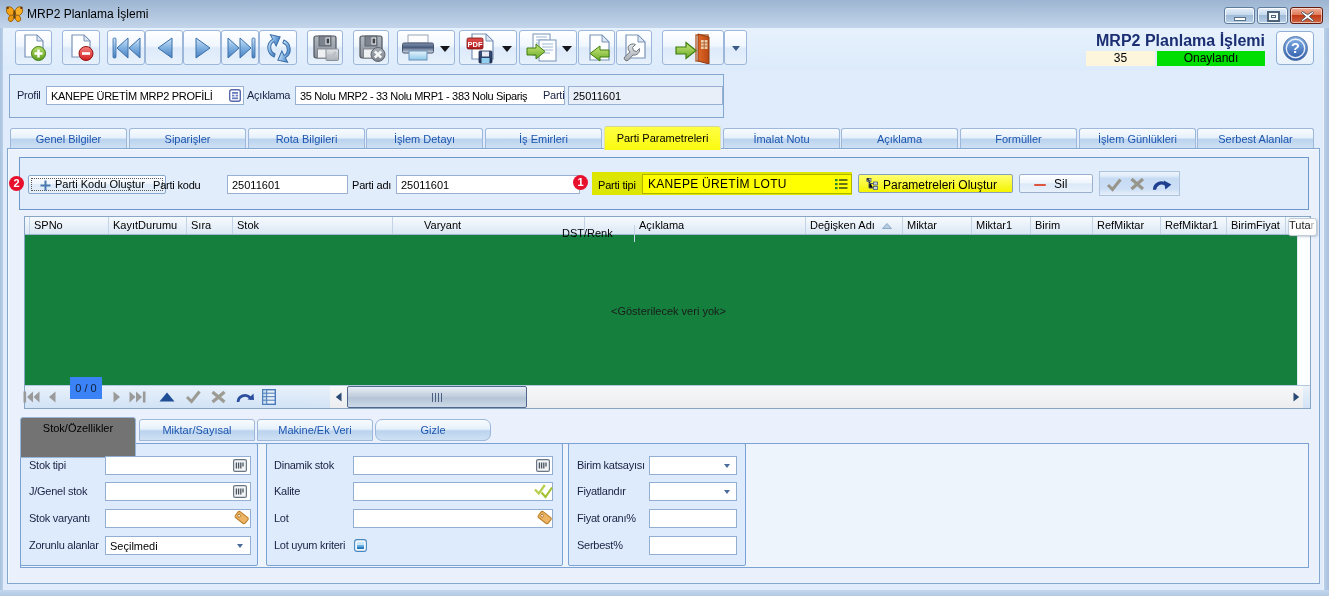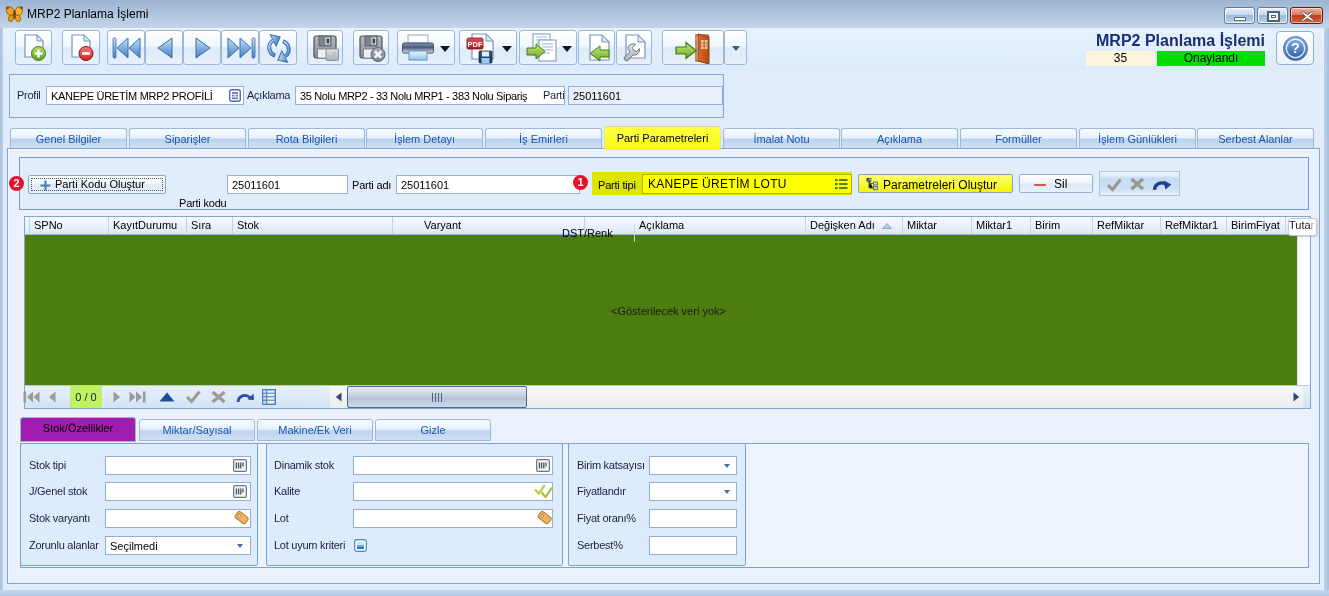--- a/index.html
+++ b/index.html
@@ -281,21 +281,21 @@
 
 <div class="abs" style="left:19px;top:157px;width:1290px;height:53px;background:#e2edfc;border:1px solid #6e97cd;z-index:2;"></div>
 <div class="abs" style="left:9px;top:176px;width:15px;height:15px;border-radius:50%;background:#e8112d;color:#fff;font-size:11px;font-weight:bold;text-align:center;line-height:15px;z-index:4;">2</div>
 <div class="abs" style="left:28px;top:175px;width:138px;height:19px;border:1px solid #89a9cc;border-radius:2px;background:linear-gradient(#fdfeff,#eef5fc 45%,#dce9f8 52%,#e8f1fb);z-index:3;">
 <div style="position:absolute;left:2px;top:2px;right:2px;bottom:2px;border:1px dotted #555;"></div>
 <svg style="position:absolute;left:11px;top:4px" width="11" height="11" viewBox="0 0 11 11">
       <path d="M5.5 0.5 v10 M0.5 5.5 h10" stroke="#4a7ab0" stroke-width="2"></path>
     </svg>
 <div style="position:absolute;left:26px;top:2px;font-size:11px;color:#000;">Parti Kodu Oluştur</div>
   </div>
-<div class="lblk" style="left:179px;top:179px;z-index:3;margin-top:18px;">Parti kodu</div>
+<div class="lblk" style="left:153px;top:179px;z-index:3;">Parti kodu</div>
 <div class="tbx" style="left:227px;top:175px;width:121px;height:19px;z-index:3;">25011601</div>
 <div class="lblk" style="left:352px;top:179px;z-index:3;">Parti adı</div>
 <div class="tbx" style="left:396px;top:175px;width:184px;height:19px;z-index:3;">25011601</div>
 <div class="abs" style="left:573px;top:175px;width:15px;height:15px;border-radius:50%;background:#e8112d;color:#fff;font-size:11px;font-weight:bold;text-align:center;line-height:15px;z-index:4;">1</div>
 <div class="abs" style="left:592px;top:172px;width:260px;height:23px;background:#dde600;z-index:3;"></div>
 <div class="lblk" style="left:598px;top:179px;z-index:4;">Parti tipi</div>
 <div class="abs" style="left:642px;top:174px;width:210px;height:20px;background:#ffff00;border:1px solid #b0b400;z-index:4;font-size:12px;color:#000;padding:2px 0 0 5px;letter-spacing:0.3px;">KANEPE ÜRETİM LOTU</div>
 <svg class="abs" style="left:835px;top:178px;z-index:5" width="13" height="12" viewBox="0 0 13 12">
     <path d="M4 2 h8.5 M4 6 h8.5 M4 10 h8.5" stroke="#3a4a1a" stroke-width="1.6"></path>
     <rect x="0" y="1" width="2.6" height="2.2" fill="#2a8a2a"></rect>
@@ -322,21 +322,21 @@
     </svg>
 <svg style="position:absolute;left:29px;top:5px" width="16" height="14" viewBox="0 0 16 14">
       <path d="M2.5 2 l11.5 10 M14 2 l-11.5 10" stroke="#98968a" stroke-width="3.1" fill="none"></path>
     </svg>
 <svg style="position:absolute;left:52px;top:5px" width="20" height="16" viewBox="0 0 20 16">
       <path d="M2.5 12.8 a7 7 0 0 1 11 -5.6" stroke="#1e3f8f" stroke-width="3.3" fill="none"></path>
       <path d="M11.8 3.4 L19.4 7.4 L13.4 12.6 Z" fill="#1e3f8f"></path>
     </svg>
 </div>
 
-<div class="abs" style="left:24px;top:216px;width:1287px;height:193px;border:1px solid #87a5c5;background:#4d7c0f;z-index:2;">
+<div class="abs" style="left:24px;top:216px;width:1287px;height:193px;border:1px solid #87a5c5;background:#15803d;z-index:2;">
  <div style="position:absolute;left:0;top:0;width:1285px;height:18px;background:linear-gradient(#f6fafe,#e9f1fa 50%,#dce8f4);border-bottom:1px solid #9fb8d2;">
 <div style="position:absolute;left:0px;top:0;width:5px;height:17px;border-right:1px solid #c2d4e6;font-size:11px;color:#000;padding:2px 0 0 4px;white-space:nowrap;overflow:hidden;"></div>
 <div style="position:absolute;left:5px;top:0;width:79px;height:17px;border-right:1px solid #c2d4e6;font-size:11px;color:#000;padding:2px 0 0 4px;white-space:nowrap;overflow:hidden;">SPNo</div>
 <div style="position:absolute;left:84px;top:0;width:78px;height:17px;border-right:1px solid #c2d4e6;font-size:11px;color:#000;padding:2px 0 0 4px;white-space:nowrap;overflow:hidden;">KayıtDurumu</div>
 <div style="position:absolute;left:162px;top:0;width:46px;height:17px;border-right:1px solid #c2d4e6;font-size:11px;color:#000;padding:2px 0 0 4px;white-space:nowrap;overflow:hidden;">Sıra</div>
 <div style="position:absolute;left:208px;top:0;width:160px;height:17px;border-right:1px solid #c2d4e6;font-size:11px;color:#000;padding:2px 0 0 4px;white-space:nowrap;overflow:hidden;">Stok</div>
 <div style="position:absolute;left:368px;top:0;width:165px;height:17px;border-right:1px solid #c2d4e6;font-size:11px;color:#000;padding:2px 0 0 4px;white-space:nowrap;overflow:hidden;margin-left:27px;">Varyant</div>
 <div style="position:absolute;left:533px;top:8px;width:77px;height:17px;border-right:1px solid #c2d4e6;font-size:11px;color:#000;padding:2px 0 0 4px;white-space:nowrap;overflow:hidden;">DST/Renk</div>
 <div style="position:absolute;left:610px;top:0;width:171px;height:17px;border-right:1px solid #c2d4e6;font-size:11px;color:#000;padding:2px 0 0 4px;white-space:nowrap;overflow:hidden;">Açıklama</div>
 <div style="position:absolute;left:781px;top:0;width:97px;height:17px;border-right:1px solid #c2d4e6;font-size:11px;color:#000;padding:2px 0 0 4px;white-space:nowrap;overflow:hidden;">Değişken Adı</div>
@@ -359,21 +359,21 @@
 <div class="abs" style="left:1289px;top:219px;font-size:11px;color:#222;z-index:6;">Tuta<span style="color:#aaa">r</span></div>
 
 <div class="abs" style="left:25px;top:386px;width:283px;height:22px;background:linear-gradient(#e8f1fb,#d2e3f6);z-index:3;"></div>
 <svg class="abs" style="left:23px;top:391px;z-index:4" width="17" height="12" viewBox="0 0 17 12">
     <rect x="0.5" y="0.5" width="2.6" height="11" fill="#9a9a9a"></rect>
     <path d="M10 0.5 L4 6 L10 11.5 Z M16.5 0.5 L10.5 6 L16.5 11.5 Z" fill="#9a9a9a"></path>
   </svg>
 <svg class="abs" style="left:48px;top:391px;z-index:4" width="8" height="12" viewBox="0 0 8 12">
     <path d="M7.5 0.5 L1 6 L7.5 11.5 Z" fill="#9a9a9a"></path>
   </svg>
-<div class="abs" style="left:70px;top:386px;width:32px;height:22px;background:#bef264;font-size:11px;color:#123;text-align:center;line-height:22px;z-index:4;">0 / 0</div>
+<div class="abs" style="left:70px;top:377px;width:32px;height:22px;background:#3b82f6;font-size:11px;color:#123;text-align:center;line-height:22px;z-index:4;">0 / 0</div>
 <svg class="abs" style="left:113px;top:391px;z-index:4" width="8" height="12" viewBox="0 0 8 12">
     <path d="M0.5 0.5 L7 6 L0.5 11.5 Z" fill="#9a9a9a"></path>
   </svg>
 <svg class="abs" style="left:129px;top:391px;z-index:4" width="17" height="12" viewBox="0 0 17 12">
     <path d="M0.5 0.5 L6.5 6 L0.5 11.5 Z M7 0.5 L13 6 L7 11.5 Z" fill="#9a9a9a"></path>
     <rect x="13.9" y="0.5" width="2.6" height="11" fill="#9a9a9a"></rect>
   </svg>
 <svg class="abs" style="left:159px;top:392px;z-index:4" width="16" height="10" viewBox="0 0 16 10">
     <path d="M8 0.5 L15.5 9.5 H0.5 Z" fill="#1e4e96"></path>
   </svg>
@@ -397,24 +397,24 @@
 <svg class="abs" style="left:335px;top:392px;z-index:4" width="7" height="10" viewBox="0 0 7 10">
     <path d="M6.5 0.5 L0.8 5 L6.5 9.5 Z" fill="#2a4a74"></path>
   </svg>
 <div class="abs" style="left:347px;top:386px;width:180px;height:22px;border:1px solid #51688e;border-radius:2px;background:linear-gradient(#e8edf4,#c2cfde 45%,#b4c4d6 55%,#cddae8);z-index:4;">
 <div style="position:absolute;left:84px;top:6px;width:1px;height:9px;background:#4a5f82;box-shadow:3px 0 0 #4a5f82,6px 0 0 #4a5f82,9px 0 0 #4a5f82;"></div>
   </div>
 <svg class="abs" style="left:1293px;top:392px;z-index:4" width="7" height="10" viewBox="0 0 7 10">
     <path d="M0.5 0.5 L6.2 5 L0.5 9.5 Z" fill="#2a4a74"></path>
   </svg>
 
-<div class="stab" style="left:20px;top:417px;height:25px;background:#a21caf;color:#000;z-index:3;border-color:#97b5d6;">Stok/Özellikler</div>
+<div class="stab" style="left:20px;top:417px;height:41px;background:#737373;color:#000;z-index:3;border-color:#97b5d6;">Stok/Özellikler</div>
 <div class="stab" style="left:139px;">Miktar/Sayısal</div>
 <div class="stab" style="left:257px;">Makine/Ek Veri</div>
-<div class="stab" style="left:375px;">Gizle</div>
+<div class="stab" style="left:375px;border-radius:7px;">Gizle</div>
 <div class="abs" style="left:20px;top:443px;width:1289px;height:125px;background:#eef4fc;border:1px solid #7aa2d4;z-index:2;"></div>
 
 <div class="grp" style="left:20px;width:238px;z-index:2;"></div>
 <div class="grp" style="left:266px;width:297px;z-index:2;"></div>
 <div class="grp" style="left:568px;width:178px;z-index:2;"></div>
 
 <div class="lblb" style="left:29px;top:459px;z-index:3;">Stok tipi</div>
 <div class="gtbx" style="left:105px;top:456px;width:146px;z-index:3;"></div>
 <div class="lblb" style="left:29px;top:485px;z-index:3;">J/Genel stok</div>
 <div class="gtbx" style="left:105px;top:482px;width:146px;z-index:3;"></div>

